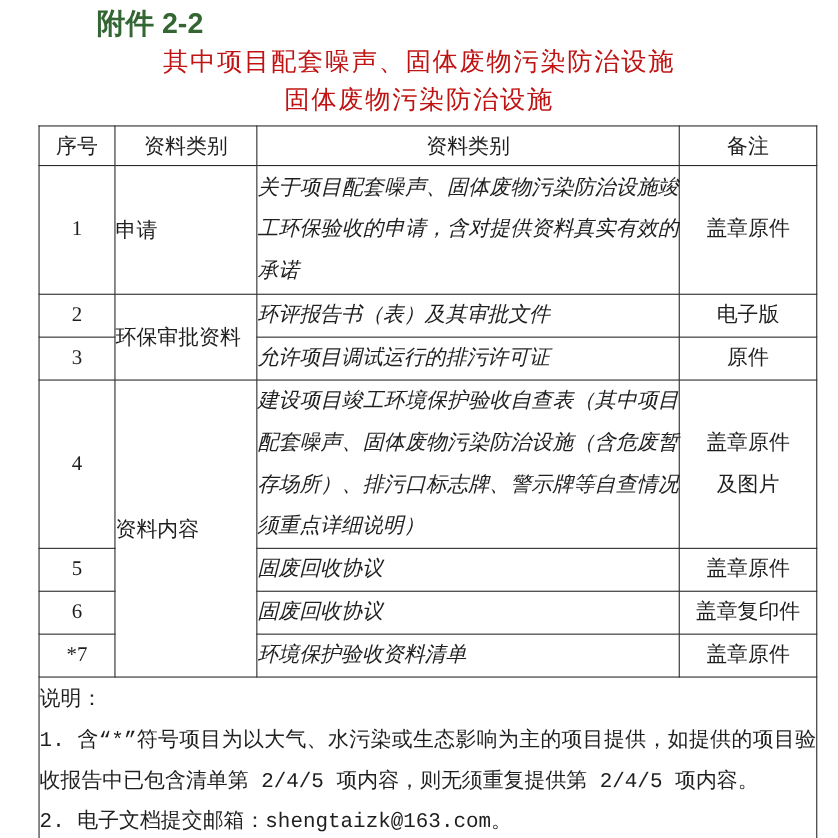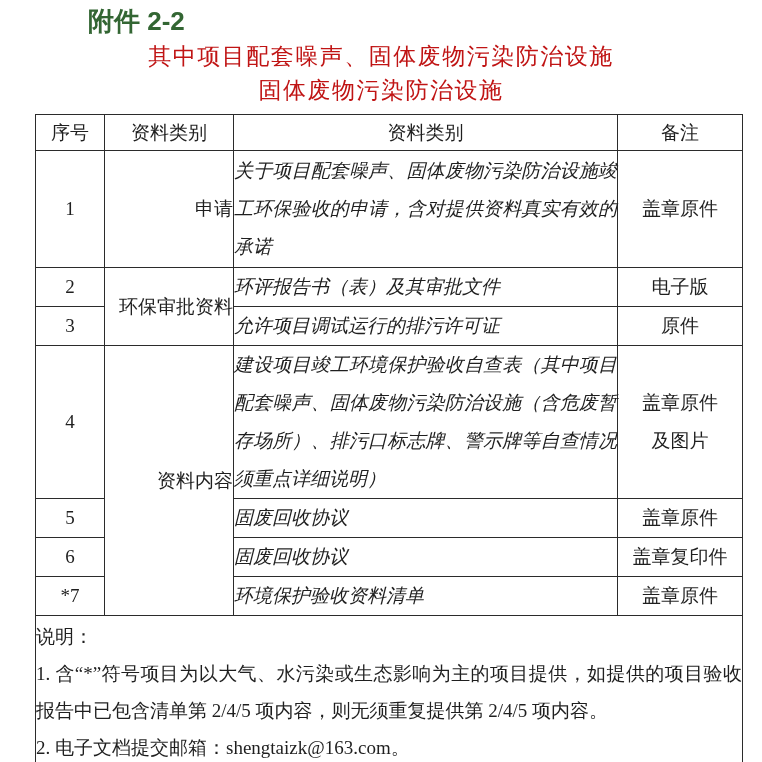--- a/index.html
+++ b/index.html
@@ -48,38 +48,38 @@
     vertical-align: middle;
     font-weight: normal;
     padding: 0;
   }
   .col-no    { width: 69px; }
   .col-cat   { width: 129px; }
   .col-cont  { width: 384px; }
   .col-rem   { width: 125px; }
 
   .cell-center { text-align: center; }
-  .cell-cat    { text-align: right; padding: 0 2px; }
+  .cell-cat    { text-align: left; padding: 0 2px; }
   .cell-content {
     text-align: justify;
     padding: 6px 12px;
     line-height: 38px;
     font-style: italic;
   }
   .cell-remark {
     text-align: center;
     white-space: pre-line;
     line-height: 38px;
   }
   .notes-cell {
     padding: 4px 12px 6px 12px;
     line-height: 37px;
     text-align: justify;
   }
-  .notes-cell .note-line { display: block; }
+  .notes-cell .note-line { display: block; font-family: Liberation Mono, monospace; }
 </style>
 </head>
 <body>
 
 <div class="page">
 
   <div class="attachment-label">附件 2-2</div>
 
   <div class="doc-title">
     <div class="line">其中项目配套噪声、固体废物污染防治设施</div>

